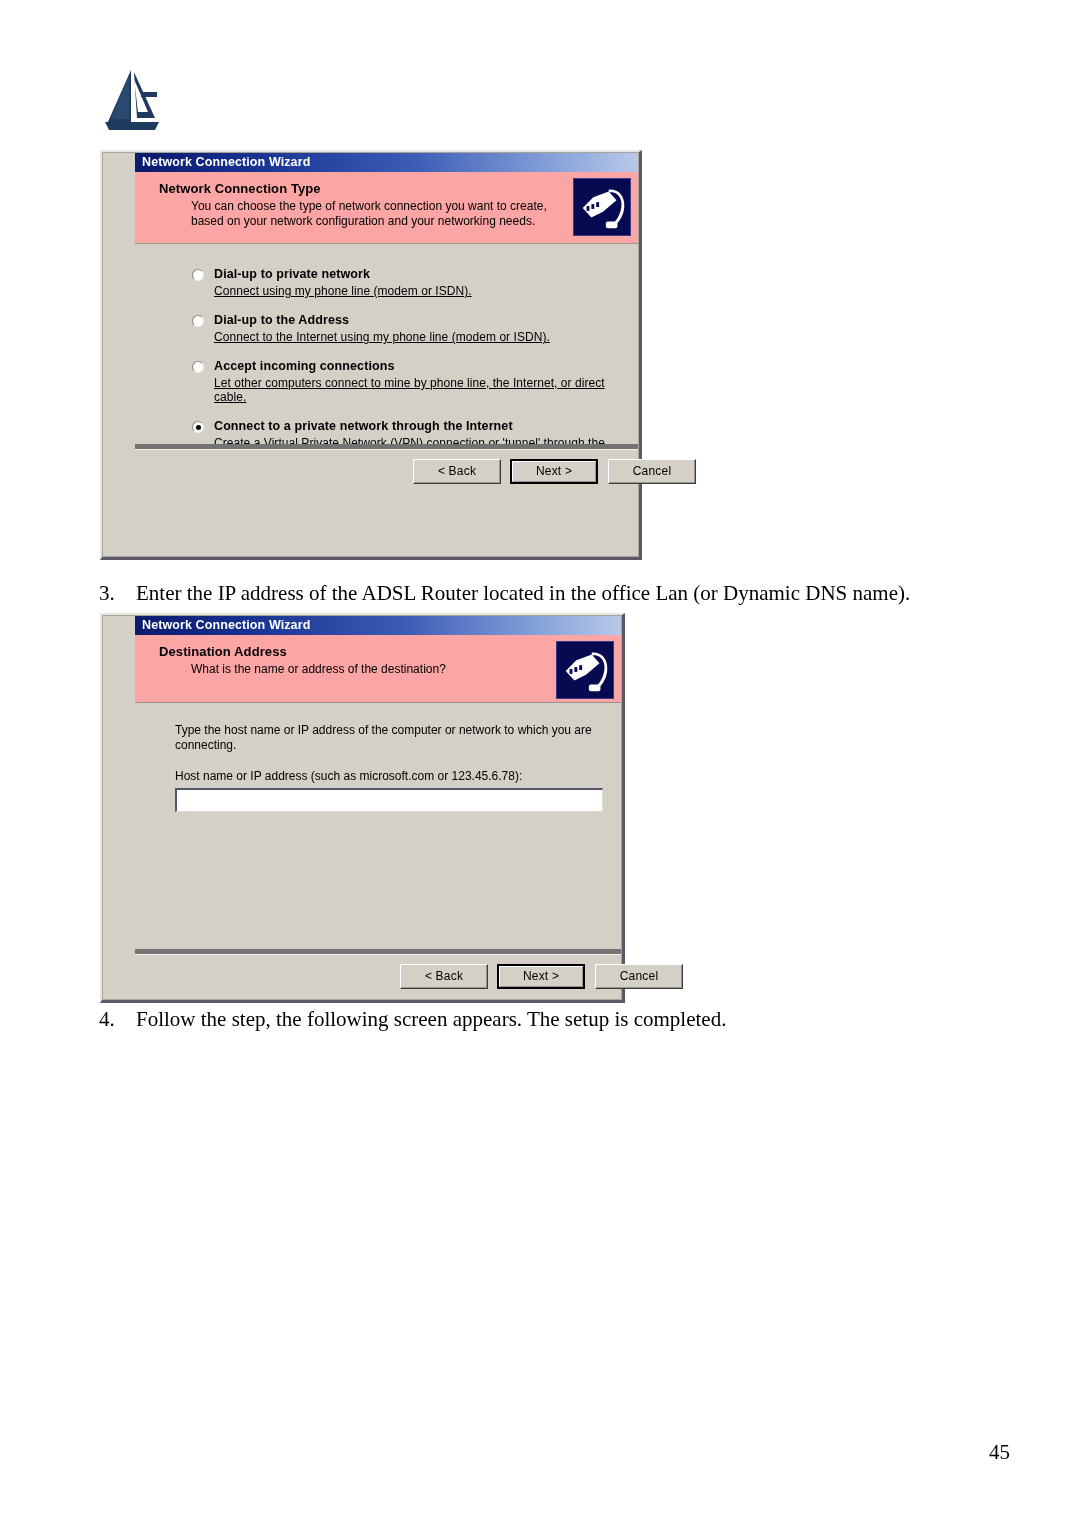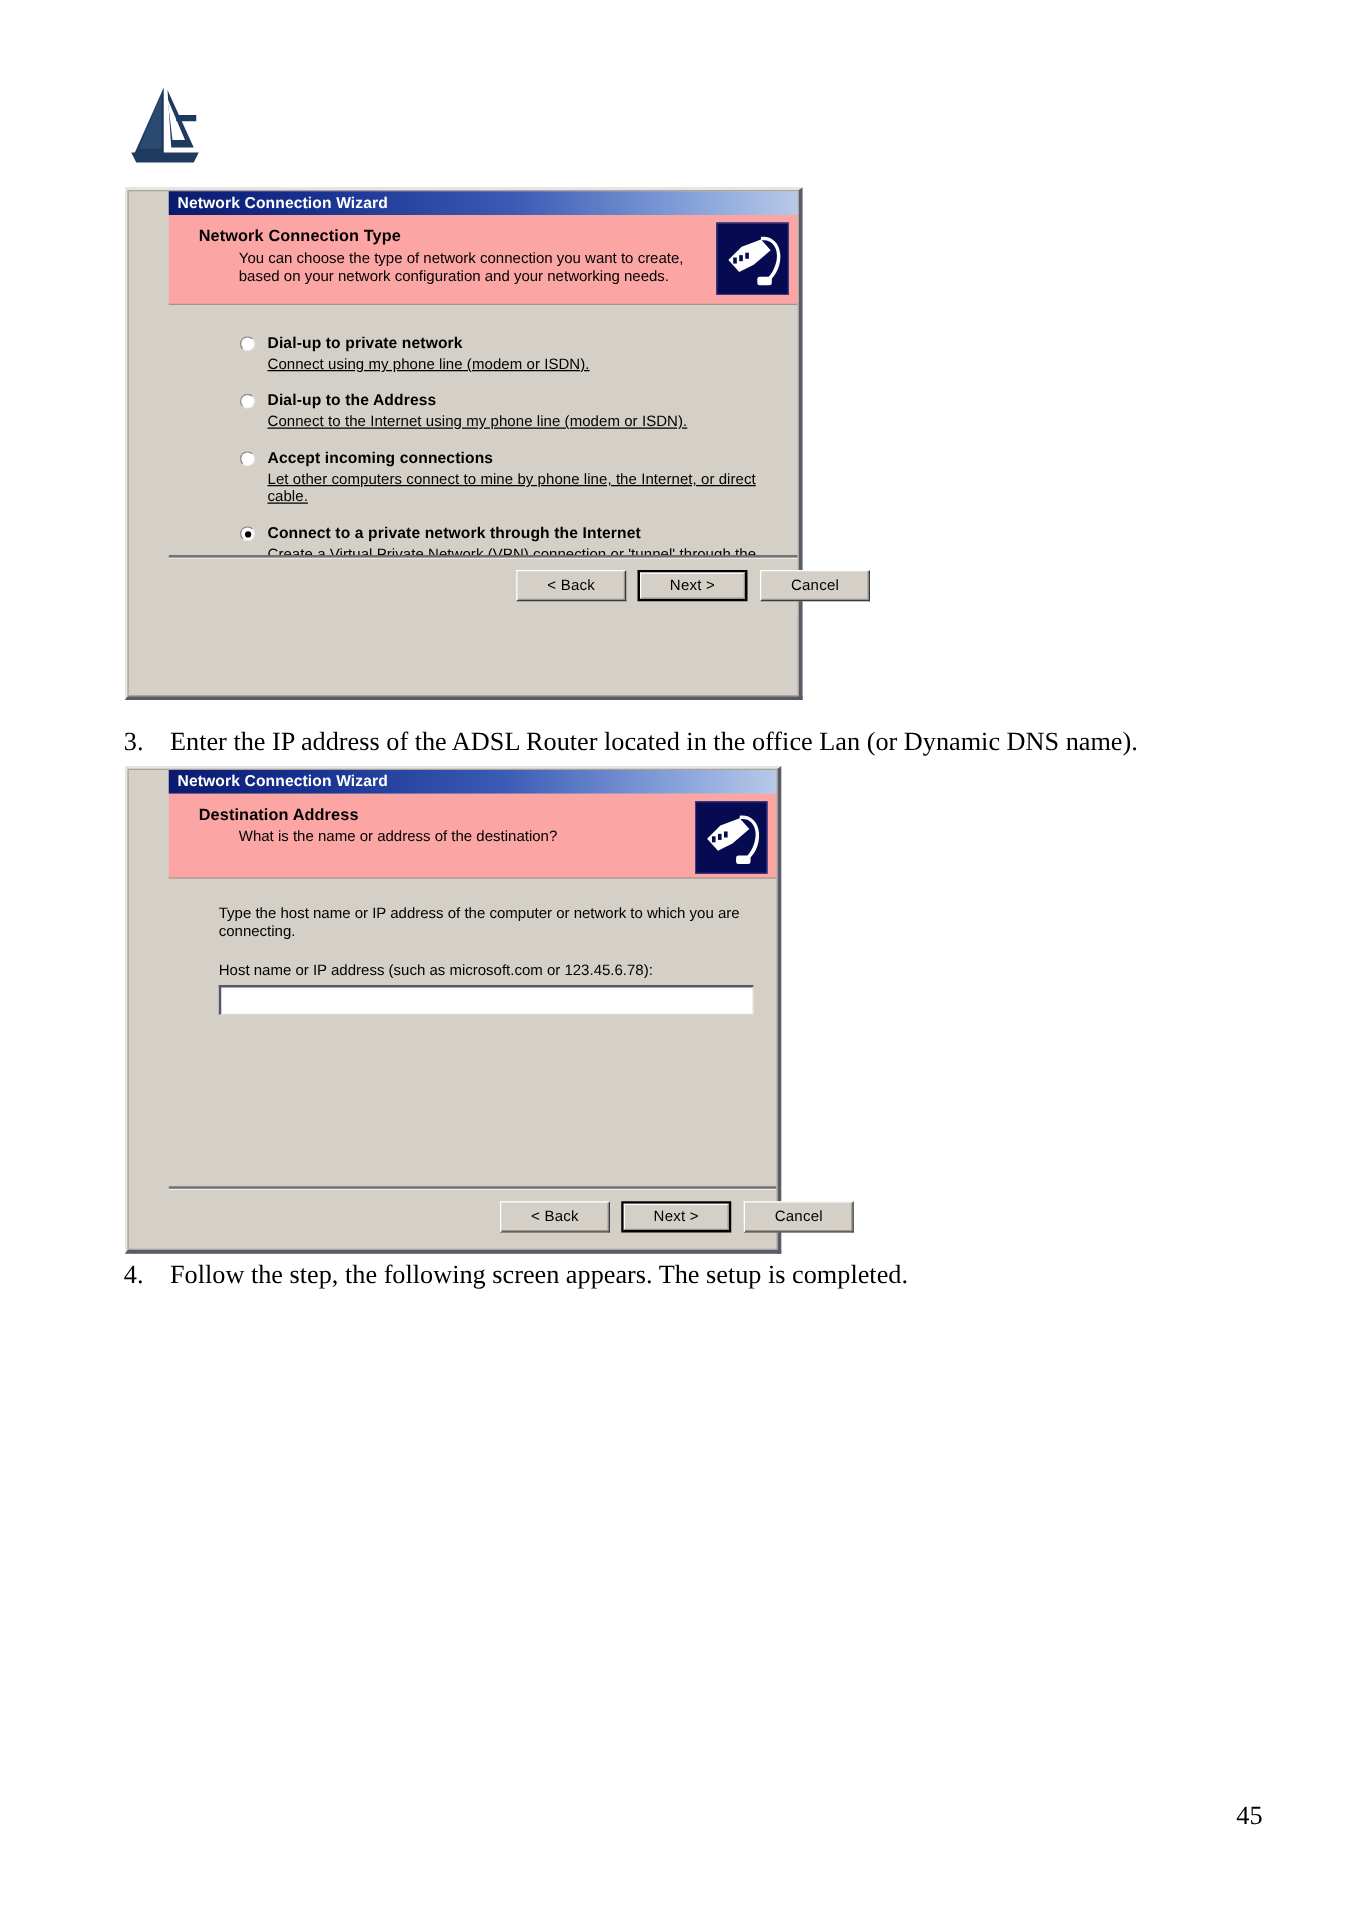--- a/index.html
+++ b/index.html
@@ -120,21 +120,21 @@
     box-sizing: border-box;
   }
   .body-area {
     background: #d4d0c8;
     position: relative;
     box-sizing: border-box;
     overflow: hidden;
   }
   .button-bar {
     position: relative;
-    border-top: 2px solid #737373;
+    border-top: 5px solid #737373;
     box-shadow: inset 0 1px 0 #f2f0ec;
     background: #d4d0c8;
     height: 49px;
     box-sizing: border-box;
   }
   .btn {
     position: absolute;
     top: 10px;
     width: 88px;
     height: 25px;

